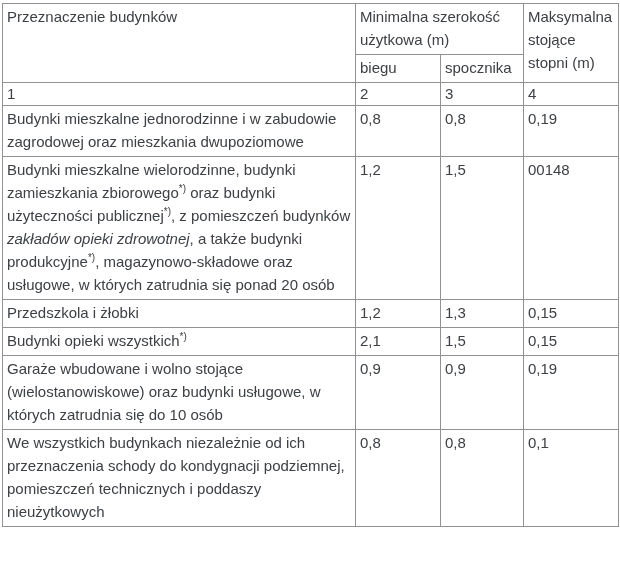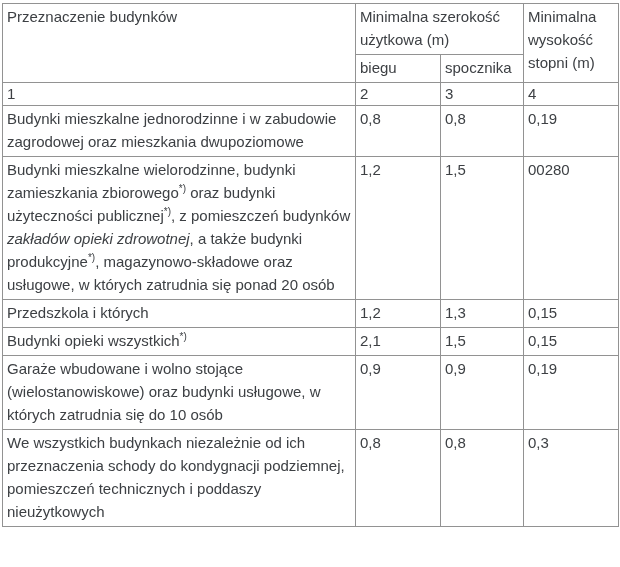--- a/index.html
+++ b/index.html
@@ -62,21 +62,21 @@
     <colgroup>
       <col class="col-purpose">
       <col class="col-biegu">
       <col class="col-spocznika">
       <col class="col-stopnie">
     </colgroup>
     <thead>
       <tr>
         <th rowspan="2">Przeznaczenie budynków</th>
         <th colspan="2">Minimalna szerokość użytkowa (m)</th>
-        <th rowspan="2">Minimalna wysokość stopni (m)</th>
+        <th rowspan="2">Maksymalna stojące stopni (m)</th>
       </tr>
       <tr>
         <th>biegu</th>
         <th>spocznika</th>
       </tr>
       <tr class="index-row">
         <th>1</th>
         <th>2</th>
         <th>3</th>
         <th>4</th>
@@ -86,41 +86,41 @@
         <tr>
           <td><span>Budynki mieszkalne jednorodzinne i w zabudowie zagrodowej oraz mieszkania dwupoziomowe</span></td>
           <td>0,8</td>
           <td>0,8</td>
           <td>0,19</td>
         </tr>
         <tr>
           <td><span>Budynki mieszkalne wielorodzinne, budynki zamieszkania zbiorowego</span><sup>*)</sup><span> oraz budynki użyteczności publicznej</span><sup>*)</sup><span>, z pomieszczeń budynków </span><i>zakładów opieki zdrowotnej</i><span>, a także budynki produkcyjne</span><sup>*)</sup><span>, magazynowo-składowe oraz usługowe, w których zatrudnia się ponad 20 osób</span></td>
           <td>1,2</td>
           <td>1,5</td>
-          <td>00280</td>
+          <td>00148</td>
         </tr>
         <tr>
-          <td><span>Przedszkola i których</span></td>
+          <td><span>Przedszkola i żłobki</span></td>
           <td>1,2</td>
           <td>1,3</td>
           <td>0,15</td>
         </tr>
         <tr>
           <td><span>Budynki opieki wszystkich</span><sup>*)</sup></td>
           <td>2,1</td>
           <td>1,5</td>
           <td>0,15</td>
         </tr>
         <tr>
           <td><span>Garaże wbudowane i wolno stojące (wielostanowiskowe) oraz budynki usługowe, w których zatrudnia się do 10 osób</span></td>
           <td>0,9</td>
           <td>0,9</td>
           <td>0,19</td>
         </tr>
         <tr>
           <td><span>We wszystkich budynkach niezależnie od ich przeznaczenia schody do kondygnacji podziemnej, pomieszczeń technicznych i poddaszy nieużytkowych</span></td>
           <td>0,8</td>
           <td>0,8</td>
-          <td>0,3</td>
+          <td>0,1</td>
         </tr>
       </tbody>
   </table>
 </div>
 
 </body></html>

